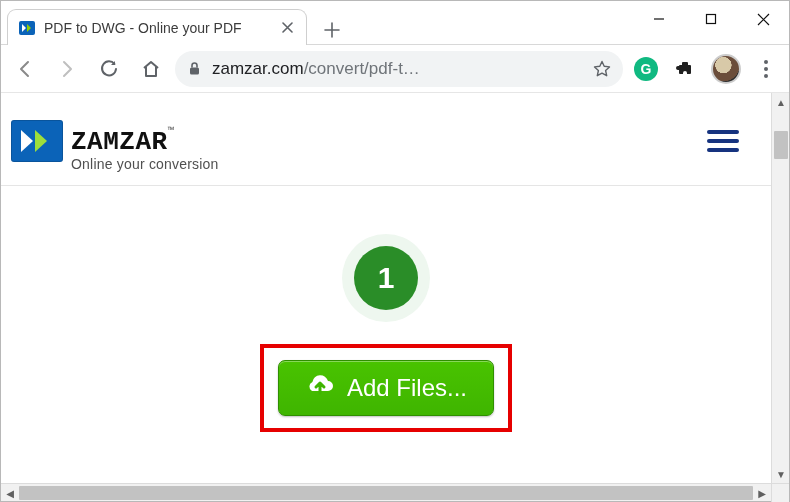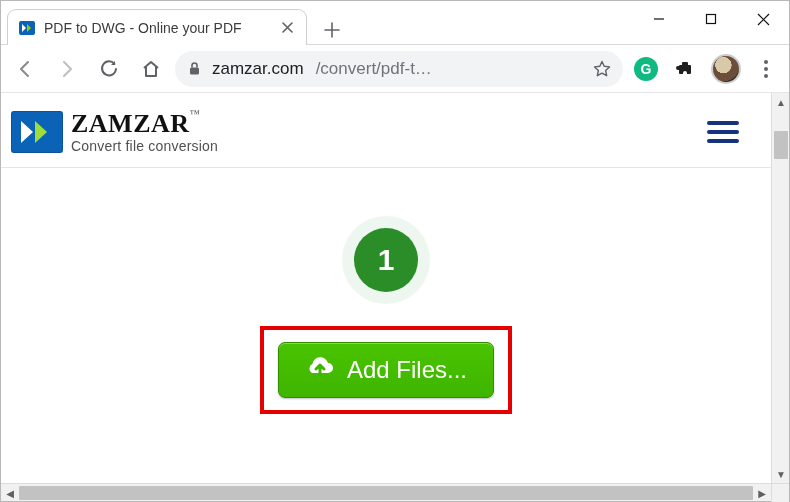--- a/index.html
+++ b/index.html
@@ -15,21 +15,21 @@
   .newtab { width: 30px; height: 30px; margin: 10px 0 0 10px; display: flex; align-items: center; justify-content: center; color: #5f6368; font-size: 22px; font-weight: 300; }
   .wincontrols { display: flex; height: 36px; }
   .wc { width: 52px; height: 36px; display: flex; align-items: center; justify-content: center; color: #333; }
   
   .addrrow { height: 48px; background: #fff; display: flex; align-items: center; padding: 0 6px; gap: 6px; border-bottom: 1px solid #e6e6e6; }
   .navbtn { width: 36px; height: 36px; display: flex; align-items: center; justify-content: center; color: #5f6368; border-radius: 50%; }
   .navbtn.disabled { color: #b0b0b0; }
   .omnibox { flex: 1; height: 36px; background: #f1f3f4; border-radius: 18px; display: flex; align-items: center; padding: 0 12px; gap: 10px; color: #202124; }
   .omnibox .lock { color: #5f6368; display:flex; align-items:center; }
   .omnibox .url { font-size: 17px; color: #202124; white-space: nowrap; overflow: hidden; }
-  .omnibox .url .path { color: #6f7479; margin-left: 12px; }
+  .omnibox .url .path { color: #6f7479; }
   .omnibox .star { margin-left: auto; color: #5f6368; display:flex; }
   .ext { width: 34px; height: 34px; display: flex; align-items: center; justify-content: center; }
   .ext.green { }
   .ext.green .circ { width: 24px; height: 24px; border-radius: 50%; background: #10b981; color: #fff; display:flex; align-items:center; justify-content:center; font-weight:700; font-size:14px; }
   .ext.puzzle { color: #303030; }
   .avatar { width: 30px; height: 30px; border-radius: 50%; background: radial-gradient(circle at 40% 35%, #d8c9a8 0 35%, #6b4d3a 36% 70%, #2e2e2e 71% 100%); border: 2px solid #ccc; }
   .kebab { width: 34px; display:flex; align-items:center; justify-content:center; color:#5f6368; font-size:20px; }
   
   .contentwrap { flex: 1; display: flex; position: relative; overflow: hidden; }
   .viewport { flex: 1; overflow: hidden; position: relative; background:#fff; }
@@ -43,21 +43,21 @@
   .hscroll .arrow.left { left:0; }
   .hscroll .arrow.right { right:18px; }
   .hscroll .thumb { position:absolute; top:2px; height:14px; background:#c2c2c2; left:18px; right:36px; border-radius:1px; }
   .hscroll .corner { position:absolute; right:0; top:0; width:18px; height:18px; background:#f1f1f1; border-left:1px solid #dcdcdc;}
   
   .page { position:absolute; inset:0; }
   .siteheader { display:flex; align-items:center; justify-content:space-between; padding:18px 26px 14px 10px; border-bottom:1px solid #e5e5e5; }
   .logo { display:flex; align-items:center; gap:8px; }
   .logo-mark { width:52px; height:42px; background:#0b63b8; border-radius:3px; display:flex; align-items:center; justify-content:center; box-shadow: inset 0 0 0 1px rgba(0,0,0,.15); }
   .logo-text { display:flex; flex-direction:column; line-height:1; }
-  .logo-text .brand { font-size:26px; font-weight:800; letter-spacing:0.5px; color:#111; font-family: Liberation Serif, serif; }
+  .logo-text .brand { font-size:26px; font-weight:800; letter-spacing:0.5px; color:#111; font-family: Liberation Mono, monospace; margin-top: 18px; }
   .logo-text .brand sup { font-size:10px; font-weight:400; vertical-align: top; position:relative; top:-2px; color:#444;}
   .logo-text .tagline { font-size:14px; color:#505050; margin-top:2px; letter-spacing:0.2px;}
   .hamburger { width:44px; height:36px; display:flex; align-items:center; justify-content:center; cursor:pointer; }
   .main { display:flex; flex-direction:column; align-items:center; padding-top:48px; }
   .step-badge-wrap { width:88px; height:88px; border-radius:50%; background:#eef7ef; display:flex; align-items:center; justify-content:center; }
   .step-badge { width:64px; height:64px; border-radius:50%; background:#2a8d28; display:flex; align-items:center; justify-content:center; color:#fff; font-size:30px; font-weight:700; font-family: Arial, sans-serif; }
   .highlight-box { margin-top:22px; border:4px solid #e60000; padding:12px 14px; }
   .add-btn { display:flex; align-items:center; justify-content:center; gap:12px; background: linear-gradient(#49c300, #3fb500); border:1px solid #2f8f00; border-radius:7px; padding:12px 26px; color:#fff; font-size:24px; cursor:pointer; box-shadow: inset 0 1px 0 rgba(255,255,255,.35), 0 1px 2px rgba(0,0,0,.25); font-family: Arial, sans-serif; }
   .drop-text { margin-top:14px; font-size:18px; color:#444; white-space:nowrap; overflow:hidden; max-width: 300px; height:6px;}
 </style>
@@ -172,21 +172,21 @@
         <div class="siteheader">
           <div class="logo">
             <div class="logo-mark">
               <svg width="40" height="30" viewBox="0 0 40 30">
                   <path d="M4 4 L16 15 L4 26 Z" fill="#fff"></path>
                   <path d="M18 4 L30 15 L18 26 Z" fill="#9ede3b"></path>
                 </svg>
             </div>
             <div class="logo-text">
               <span class="brand"><span>ZAMZAR</span><sup>™</sup></span>
-              <span class="tagline">Convert file conversion</span>
+              <span class="tagline">Online your conversion</span>
             </div>
           </div>
           <div class="hamburger">
             <svg width="34" height="26" viewBox="0 0 34 26">
                 <rect x="1" y="2" width="32" height="4" rx="2" fill="#16337f"></rect>
                 <rect x="1" y="11" width="32" height="4" rx="2" fill="#16337f"></rect>
                 <rect x="1" y="20" width="32" height="4" rx="2" fill="#16337f"></rect>
               </svg>
           </div>
         </div>

